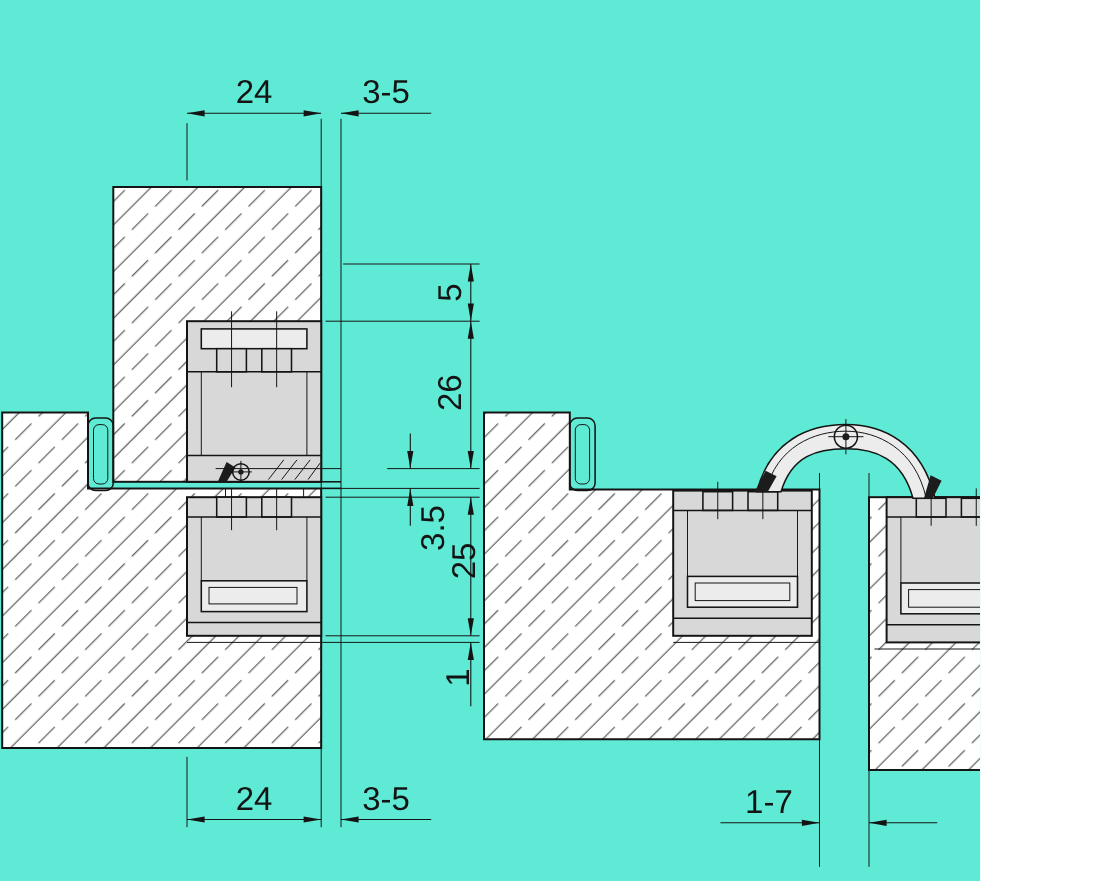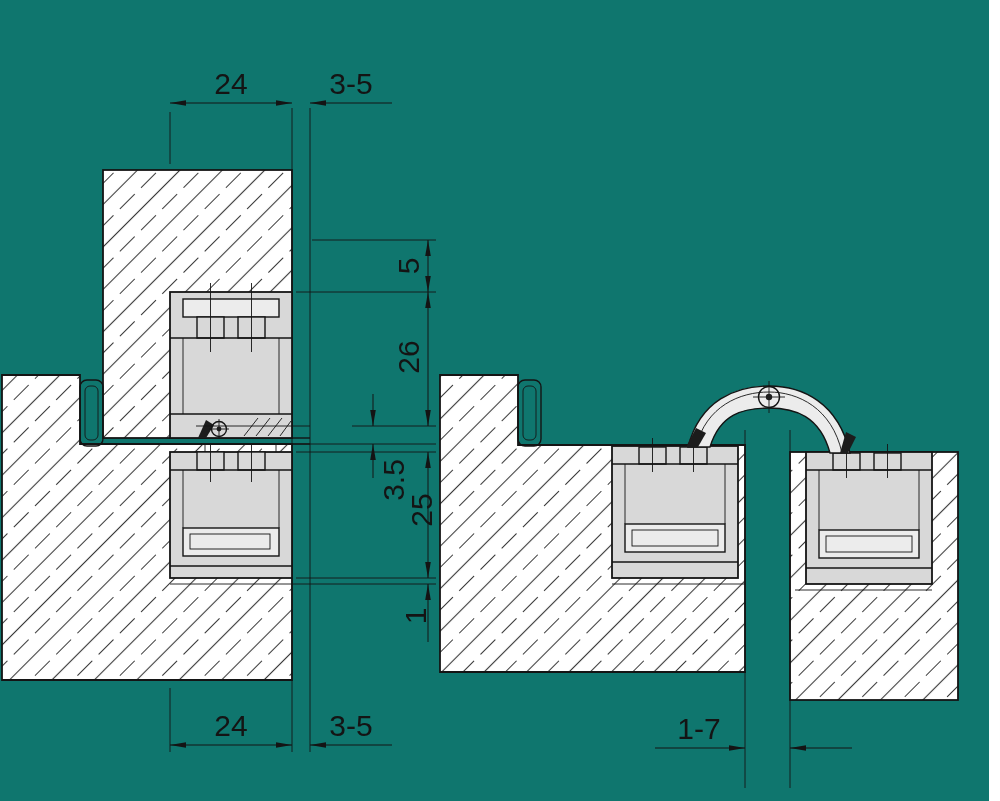--- a/index.html
+++ b/index.html
@@ -1,16 +1,16 @@
 <!DOCTYPE html>
 <html><head>
 <meta charset="utf-8">
 <style>
   html,body{margin:0;padding:0;background:#ffffff;}
-  .stage{position:relative;width:989px;height:801px;background:#0f766e;overflow:hidden;}
+  .stage{position:relative;width:891px;height:801px;background:#5eead4;overflow:hidden;}
   svg{display:block;}
   .blk{stroke:#141414;stroke-width:1.8;}
   .ln{stroke:#141414;stroke-width:1.4;fill:none;}
   .ln-th{stroke:#141414;stroke-width:0.9;fill:none;}
   .dim{stroke:#141414;stroke-width:1;fill:none;}
   .arr{fill:#141414;stroke:none;}
   .metal{fill:#d8d8d8;}
   .metal2{fill:#ececec;}
   .dimtxt{font-family:"Liberation Sans",sans-serif;font-size:30px;fill:#141414;}
   .dark{fill:#1c1c1c;stroke:none;}

